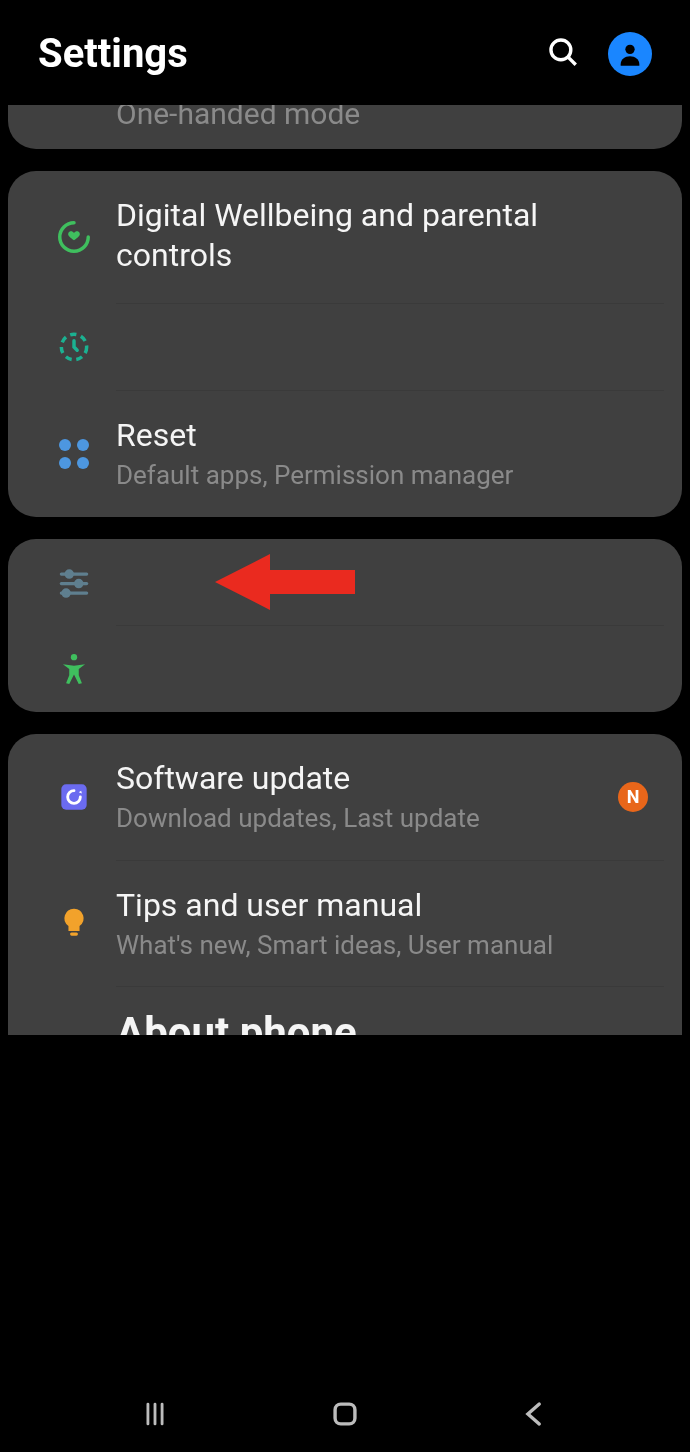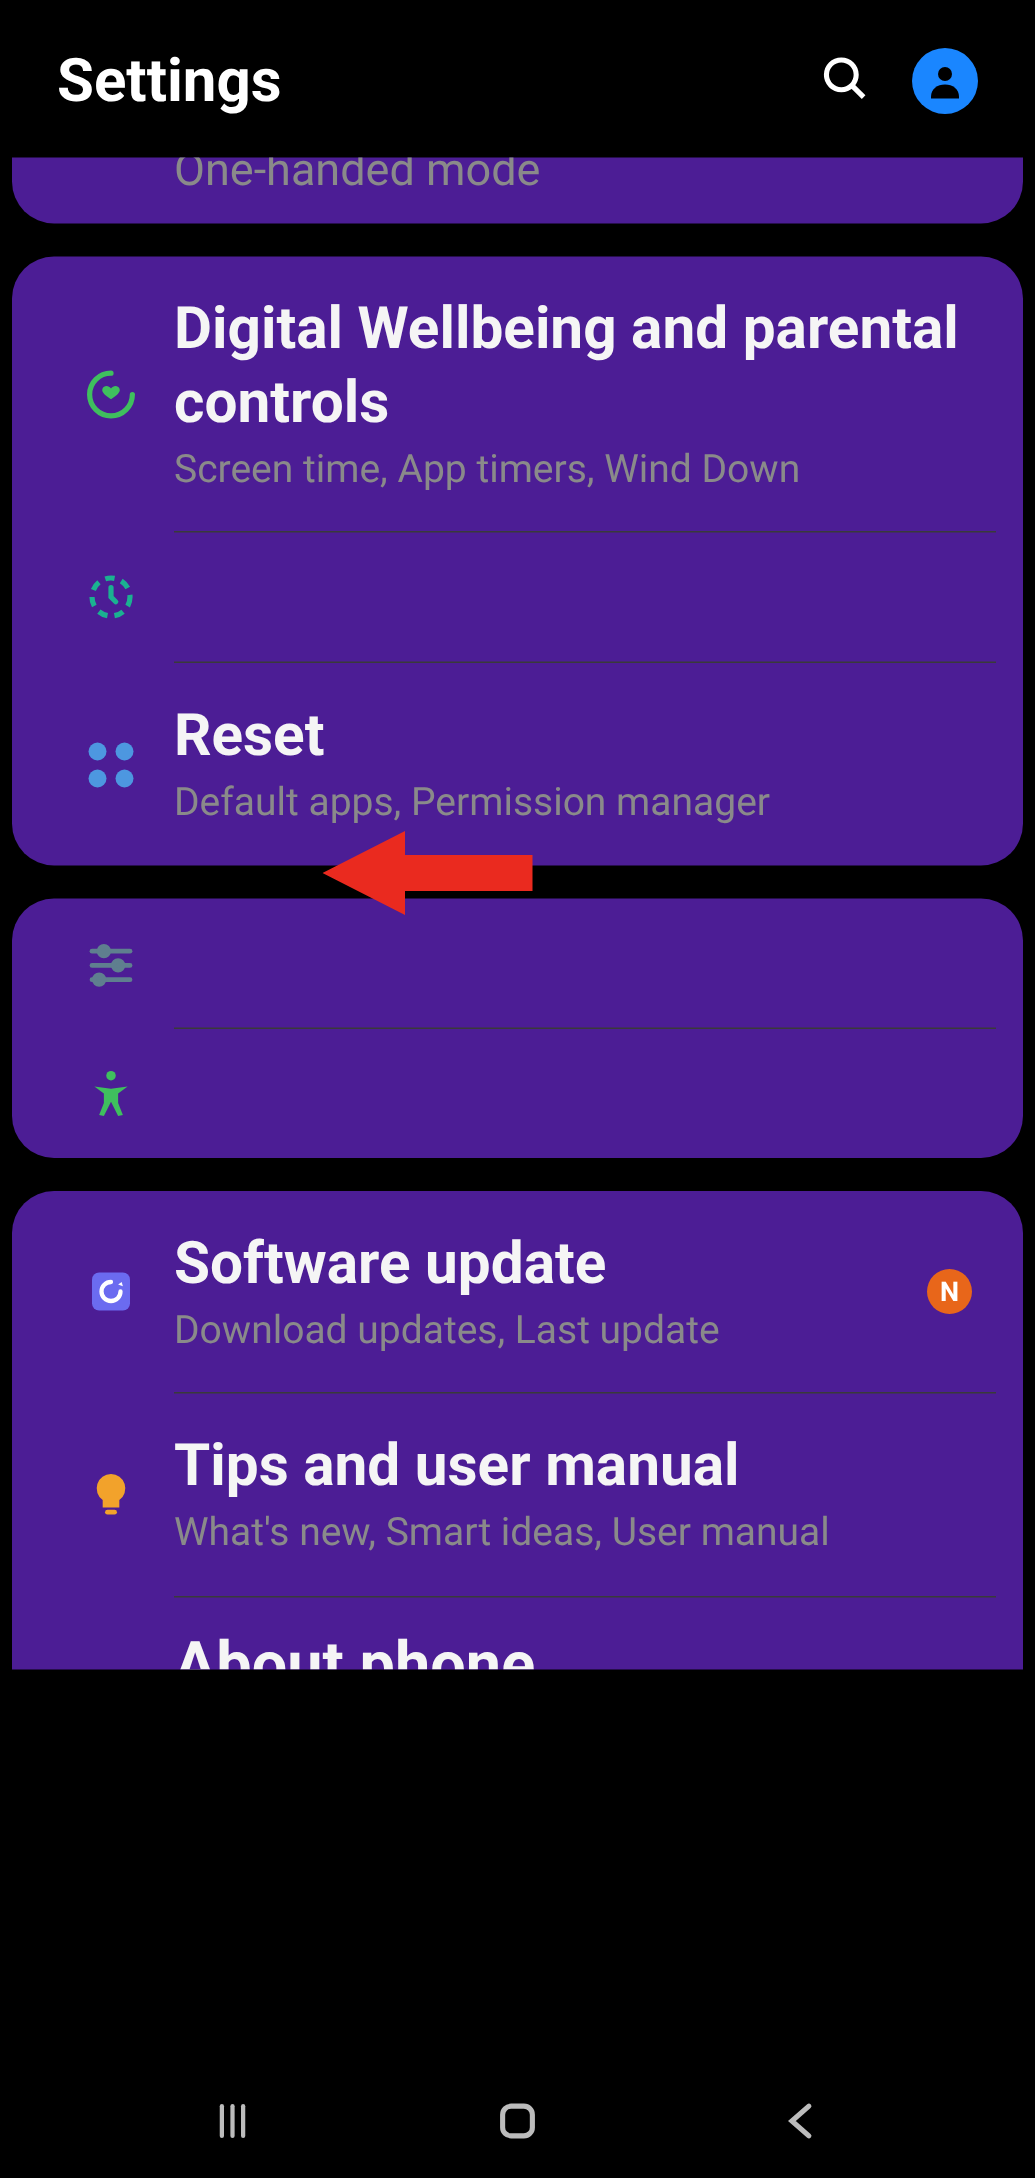--- a/index.html
+++ b/index.html
@@ -38,21 +38,21 @@
     align-items: center;
     justify-content: center;
   }
   .avatar svg { width: 28px; height: 28px; }
 
   .content {
     padding: 0 8px;
   }
 
   .card {
-    background: #4c1d95;
+    background: #404040;
     border-radius: 28px;
     margin-bottom: 22px;
     overflow: hidden;
   }
 
   .card.first {
     border-top-left-radius: 0;
     border-top-right-radius: 0;
     padding-bottom: 2px;
   }
@@ -76,22 +76,22 @@
     align-items: center;
     justify-content: center;
     flex-shrink: 0;
   }
   .icon-col svg { width: 38px; height: 38px; }
   .text-col {
     flex: 1;
     padding-right: 10px;
   }
   .item-title {
-    font-size: 39px;
-    font-weight: 700;
+    font-size: 32px;
+    font-weight: 400;
     color: #f5f5f5;
     line-height: 1.25;
     margin-bottom: 4px;
   }
   .item-sub {
     font-size: 26px;
     color: #8a8a8a;
     line-height: 1.3;
   }
   .divider {
@@ -183,21 +183,20 @@
 
     <div class="item">
       <div class="icon-col">
         <svg viewBox="0 0 24 24" fill="none" stroke="#3fbf5e" stroke-width="2.2">
           <path d="M12 3a9 9 0 1 0 9 9" stroke-linecap="round"></path>
           <path d="M12 9.5c.9-1.4 3-1.5 3.6.1.6 1.6-1.6 3-3.6 4.4-2-1.4-4.2-2.8-3.6-4.4.6-1.6 2.7-1.5 3.6-.1z" fill="#3fbf5e" stroke="none"></path>
         </svg>
       </div>
       <div class="text-col">
         <div class="item-title">Digital Wellbeing and parental controls</div>
-        <div class="item-sub">Screen time, App timers, Wind Down</div>
       </div>
     </div>
     <div class="divider"></div>
 
     <div class="item">
       <div class="icon-col">
         <svg viewBox="0 0 24 24" fill="none" stroke="#1bb191" stroke-width="2.2">
           <circle cx="12" cy="12" r="8" stroke-dasharray="4 3"></circle>
           <path d="M12 8v4l2 2" stroke-linecap="round"></path>
         </svg>

